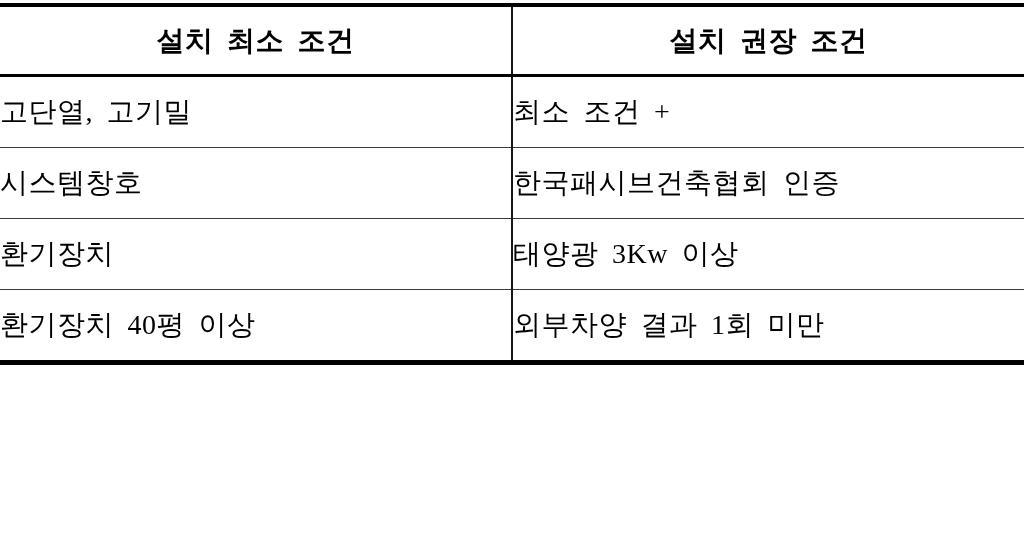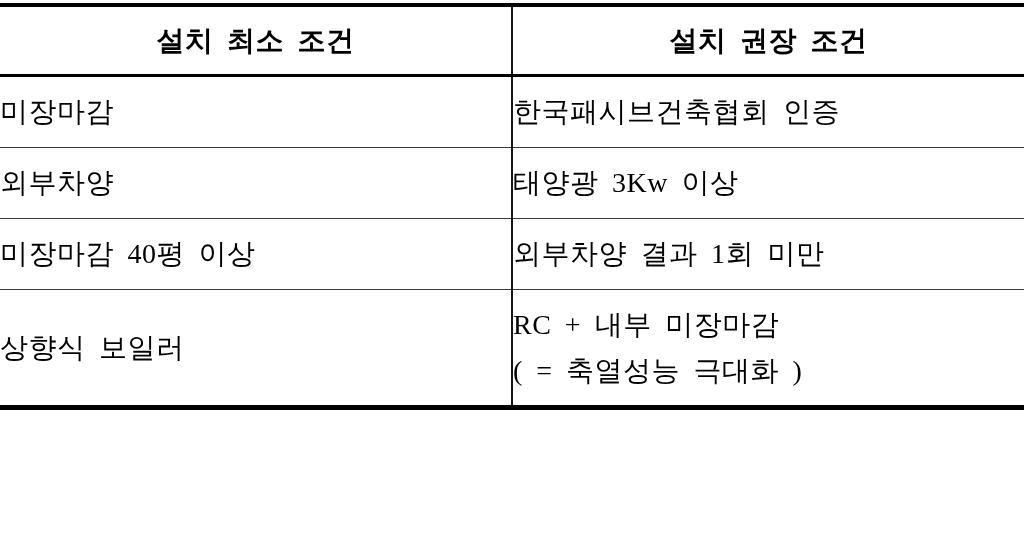--- a/index.html
+++ b/index.html
@@ -66,33 +66,30 @@
         <col>
     </colgroup>
     <thead>
       <tr>
         <th class="col-left">설치 최소 조건</th>
         <th class="col-right">설치 권장 조건</th>
       </tr>
     </thead>
     <tbody>
       <tr>
-        <td class="col-left">미장마감</td>
+        <td class="col-left">고단열, 고기밀</td>
+        <td class="col-right">최소 조건 +</td>
+      </tr>
+      <tr>
+        <td class="col-left">시스템창호</td>
         <td class="col-right">한국패시브건축협회 인증</td>
       </tr>
       <tr>
-        <td class="col-left">외부차양</td>
+        <td class="col-left">환기장치</td>
         <td class="col-right">태양광 3Kw 이상</td>
       </tr>
       <tr>
-        <td class="col-left">미장마감 40평 이상</td>
+        <td class="col-left">환기장치 40평 이상</td>
         <td class="col-right">외부차양 결과 1회 미만</td>
-      </tr>
-      <tr class="last-row">
-        <td class="col-left">상향식 보일러</td>
-        <td class="col-right two-line">
-          <div>RC + 내부 미장마감</div>
-          <div>( = 축열성능 극대화 )</div>
-        </td>
       </tr>
     </tbody>
   </table>
 </div>
 
 </body></html>

